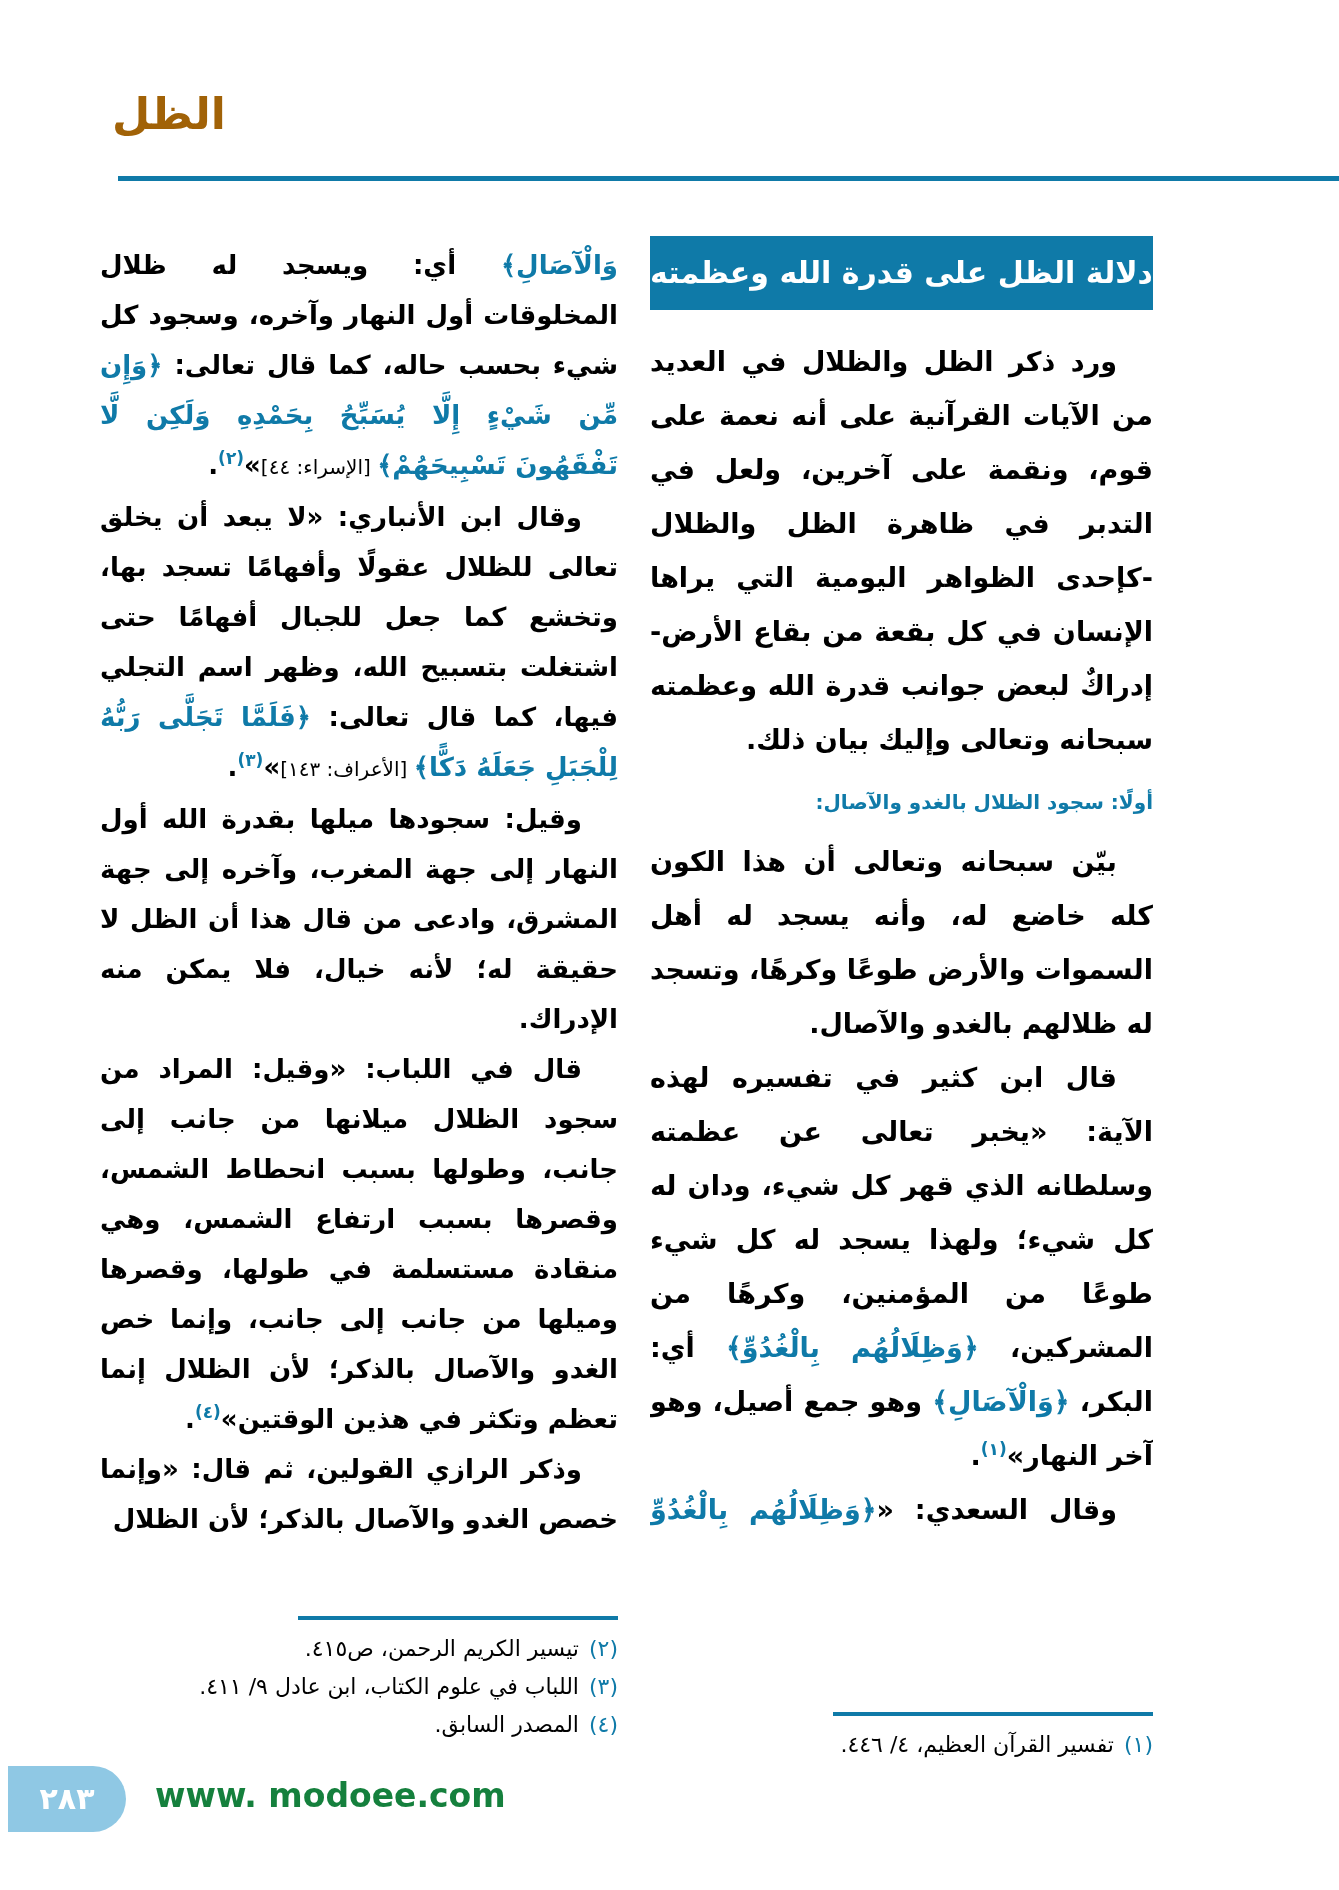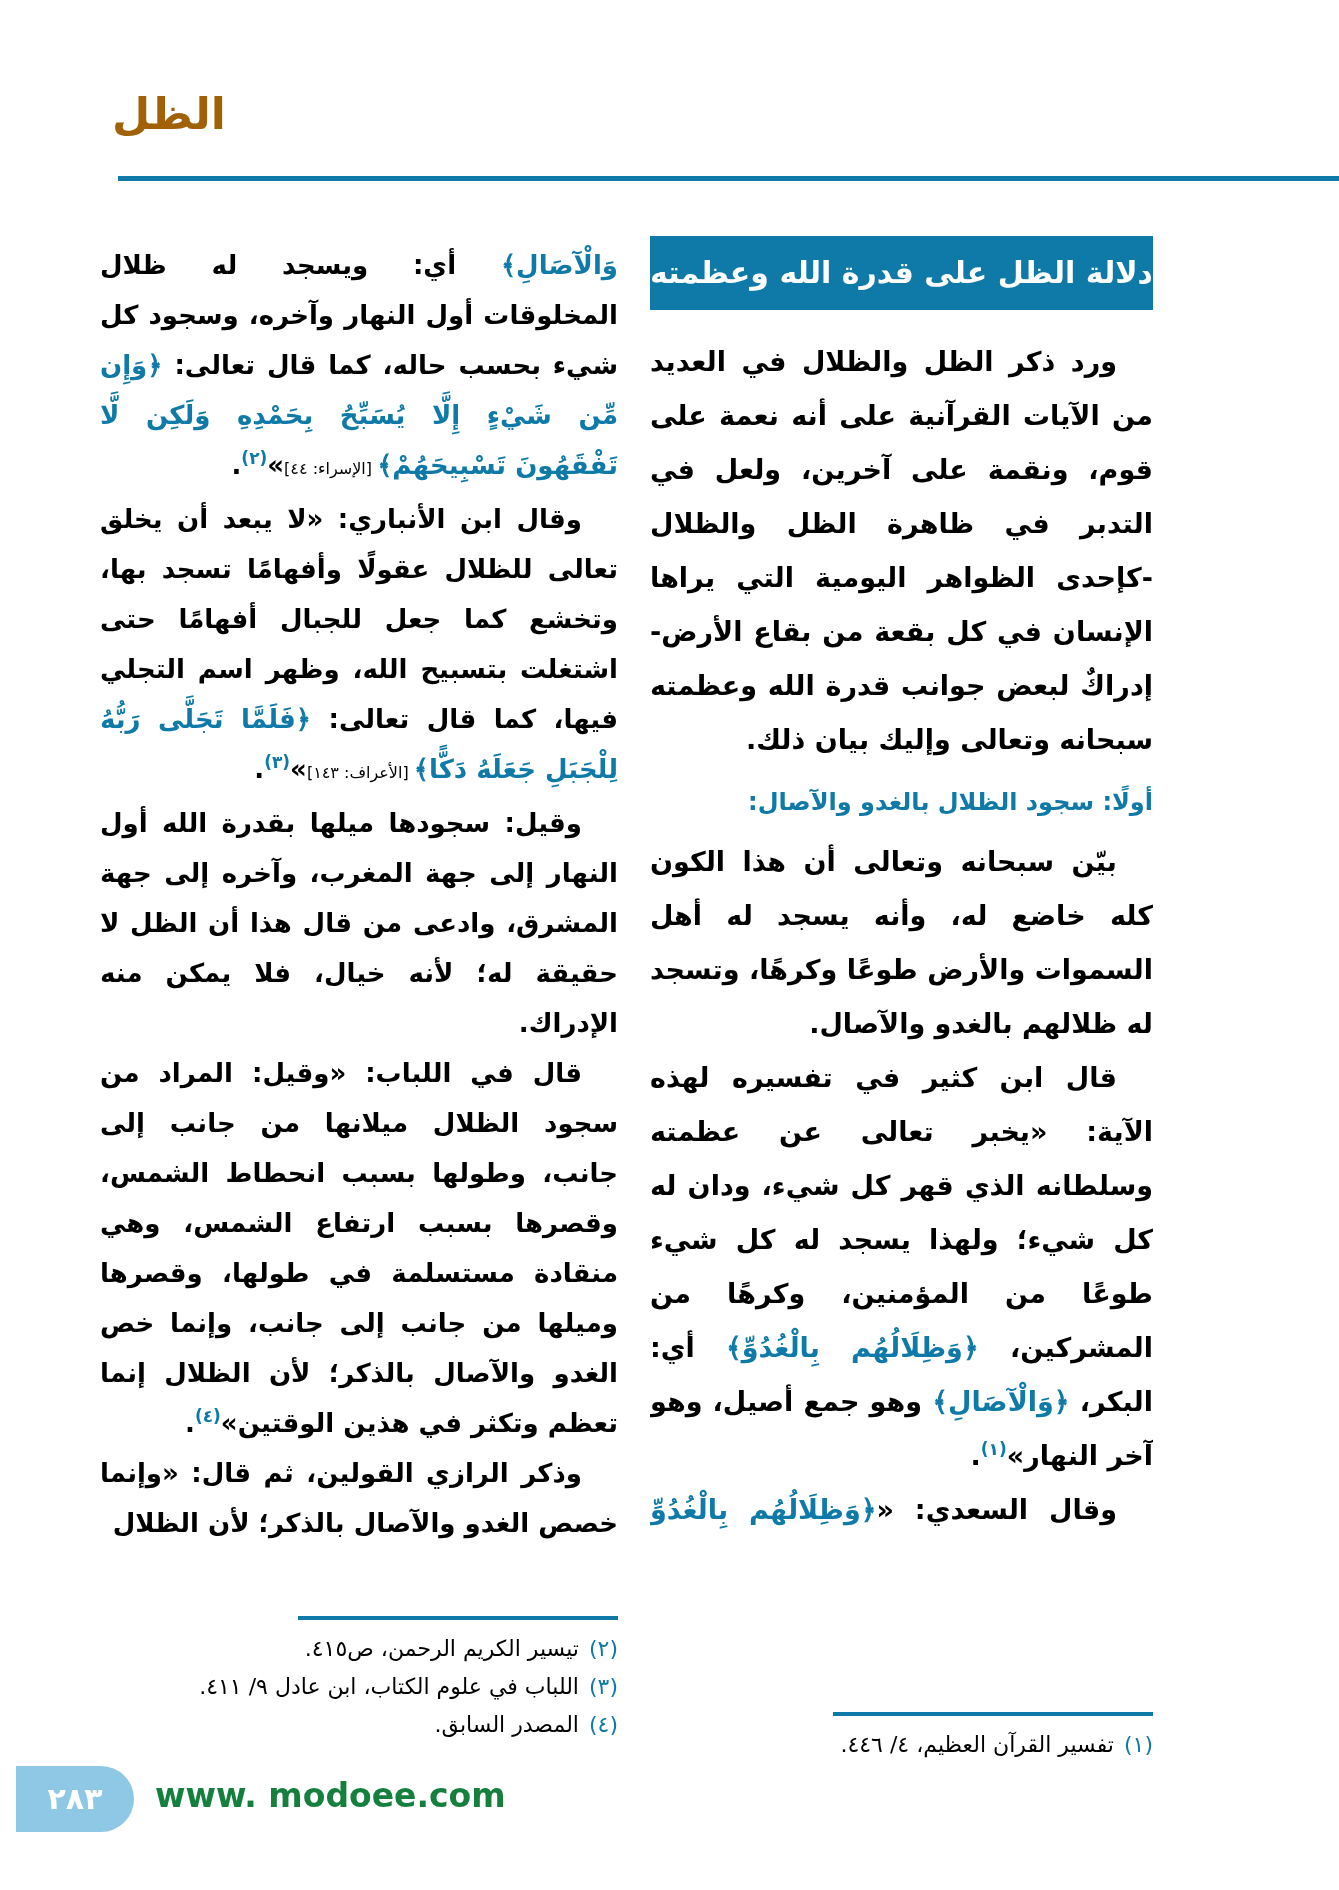--- a/index.html
+++ b/index.html
@@ -23,43 +23,43 @@
     background:#0F7AA8;color:#ffffff;font-size:30px;font-weight:bold;
     height:74px;line-height:74px;text-align:center;margin-bottom:25px;
   }
   .para{
     margin:0;font-size:27px;line-height:54px;font-weight:bold;color:#000;
     text-align:justify;
   }
   .col-left .para{font-size:26px;line-height:50px;}
   .para.indent{text-indent:36px;}
   .heading{
-    margin:8px 0 6px 0;color:#0F7AA8;font-size:24px;font-weight:bold;line-height:54px;
+    margin:8px 0 6px 0;color:#0F7AA8;font-size:20px;font-weight:bold;line-height:54px;
     text-align:right;
   }
   .col-right .para:last-child{text-align-last:justify;}
   .seg-quran{color:#0F7AA8;}
-  .seg-ref{font-size:16px;font-weight:normal;}
+  .seg-ref{font-size:20px;font-weight:normal;}
   .seg-fn{
     color:#0F7AA8;font-size:17px;vertical-align:super;line-height:0;font-weight:bold;
   }
   
   .footnotes{position:absolute;background:#ffffff;}
   .fn-right{left:650px;top:1712px;width:503px;}
   .fn-left{left:100px;top:1616px;width:518px;}
   .fn-sep{width:320px;border-top:4px solid #0F7AA8;margin-bottom:10px;}
   .fn-row{
     display:flex;gap:10px;font-size:22px;line-height:38px;color:#000;
     align-items:baseline;
   }
   .fn-num{color:#0F7AA8;flex:0 0 auto;}
   .fn-text{flex:1 1 auto;}
   
   .page-pill{
-    position:absolute;left:16px;top:1766px;width:118px;height:66px;background:#8FC8E4;
+    position:absolute;left:8px;top:1766px;width:118px;height:66px;background:#8FC8E4;
     border-radius:0 34px 34px 0;color:#ffffff;font-size:30px;font-weight:bold;
     text-align:center;line-height:66px;
   }
   .website{
     position:absolute;left:155px;top:1776px;direction:ltr;text-align:left;
     color:#15803d;font-size:33px;font-weight:bold;
   }
 </style>
 </head>
 <body>

